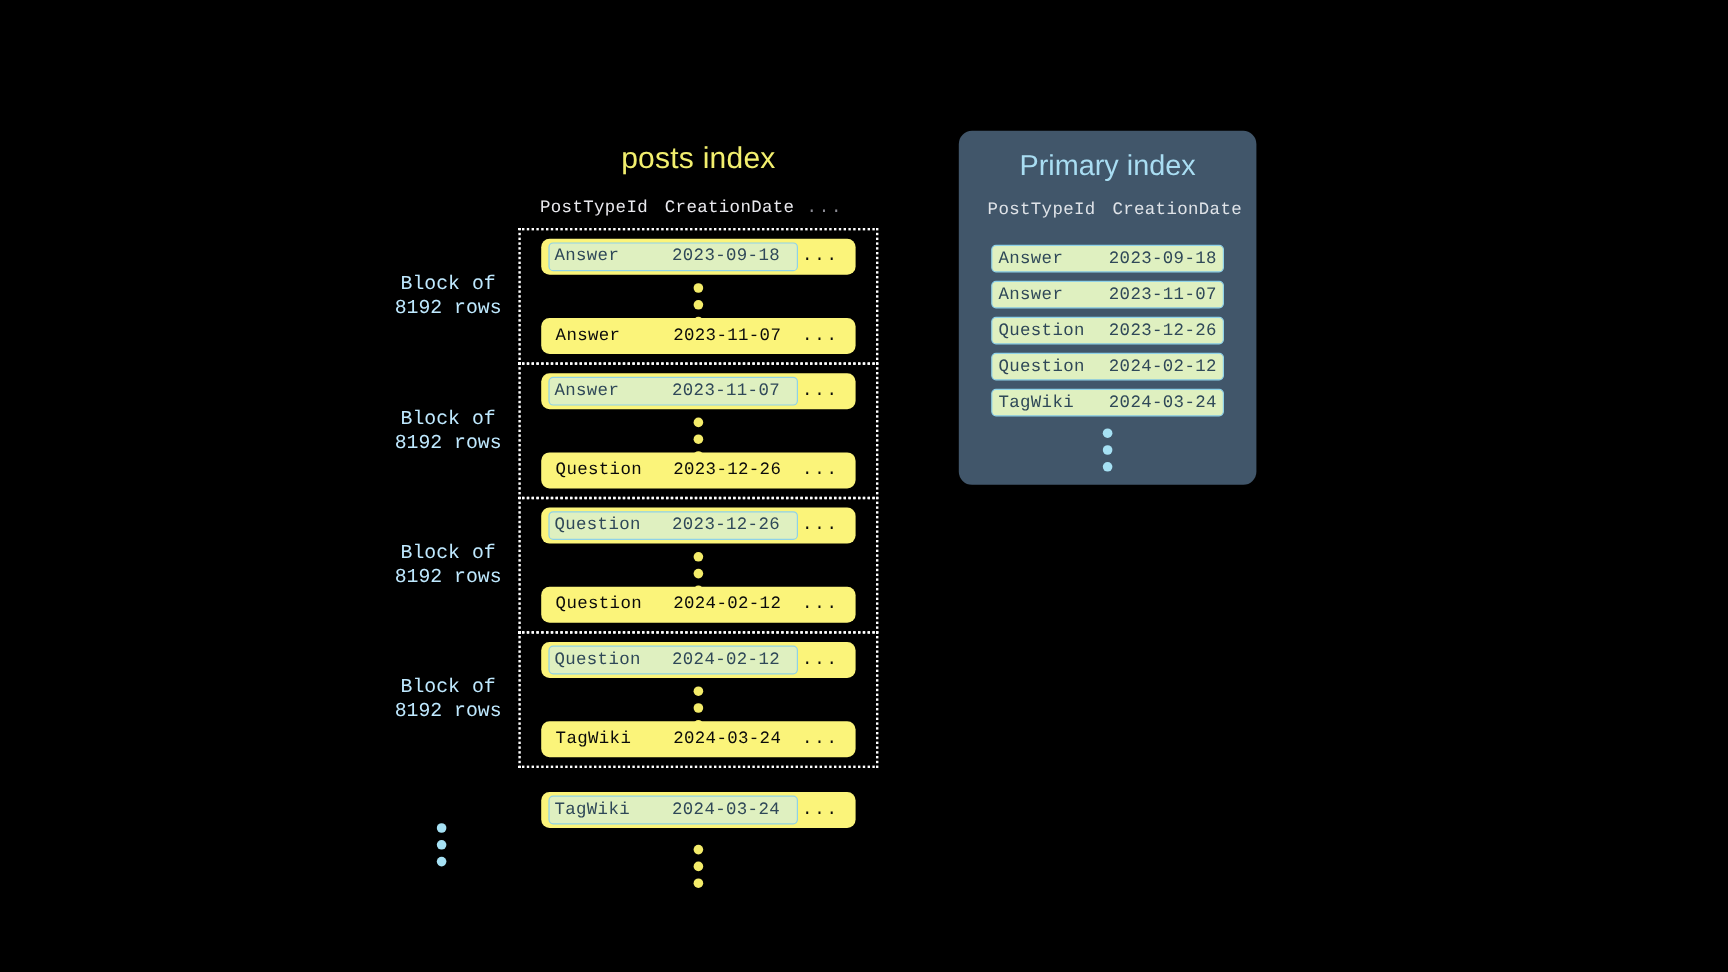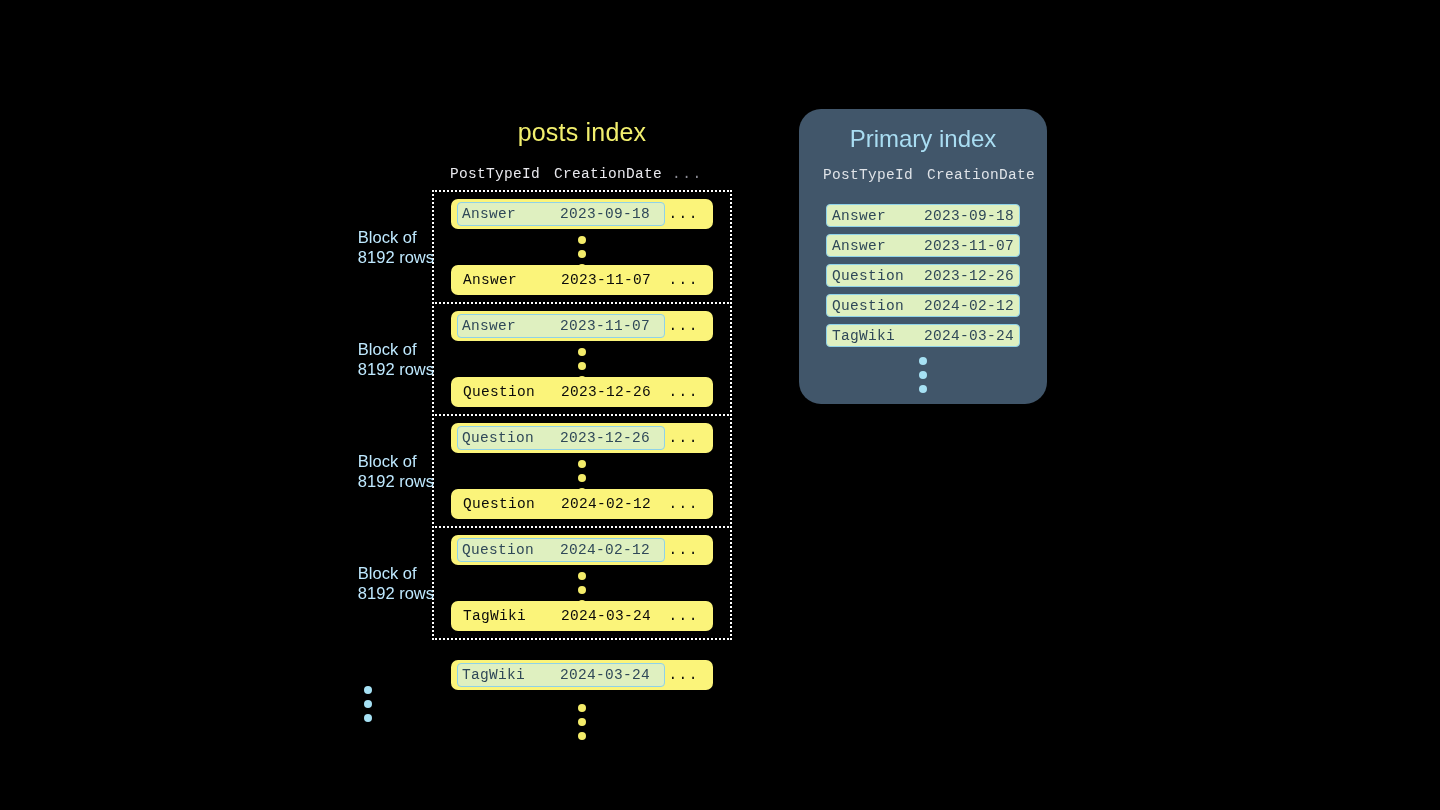--- a/index.html
+++ b/index.html
@@ -72,26 +72,27 @@
     box-sizing: border-box;
     height: 114px;
     margin-bottom: -2px;
   }
 
   .block-label {
     position: absolute;
     right: 100%;
     top: 50%;
     transform: translateY(-50%);
-    text-align: left;
+    margin-right: 16px;
+    text-align: center;
     color: #bfe9ff;
     font-size: 16.5px;
     line-height: 20px;
     white-space: nowrap;
-    font-family: Liberation Sans, sans-serif;
+    font-family: Liberation Mono, monospace;
   }
 
   
   .row {
     position: relative;
     width: 262px;
     height: 30px;
     margin: 0 auto;
     background: #fbf47a;
     border-radius: 7px;
@@ -181,21 +182,21 @@
   .left-dots .vdots { left: 50%; top: 0; }
 
   
   .index-panel {
     position: absolute;
     left: 799px;
     top: 109px;
     width: 248px;
     height: 295px;
     background: #41566a;
-    border-radius: 22px;
+    border-radius: 11px;
     box-sizing: border-box;
   }
   .index-title {
     position: absolute;
     left: 0;
     top: 16px;
     width: 100%;
     text-align: center;
     color: #a9ddf2;
     font-size: 24px;

